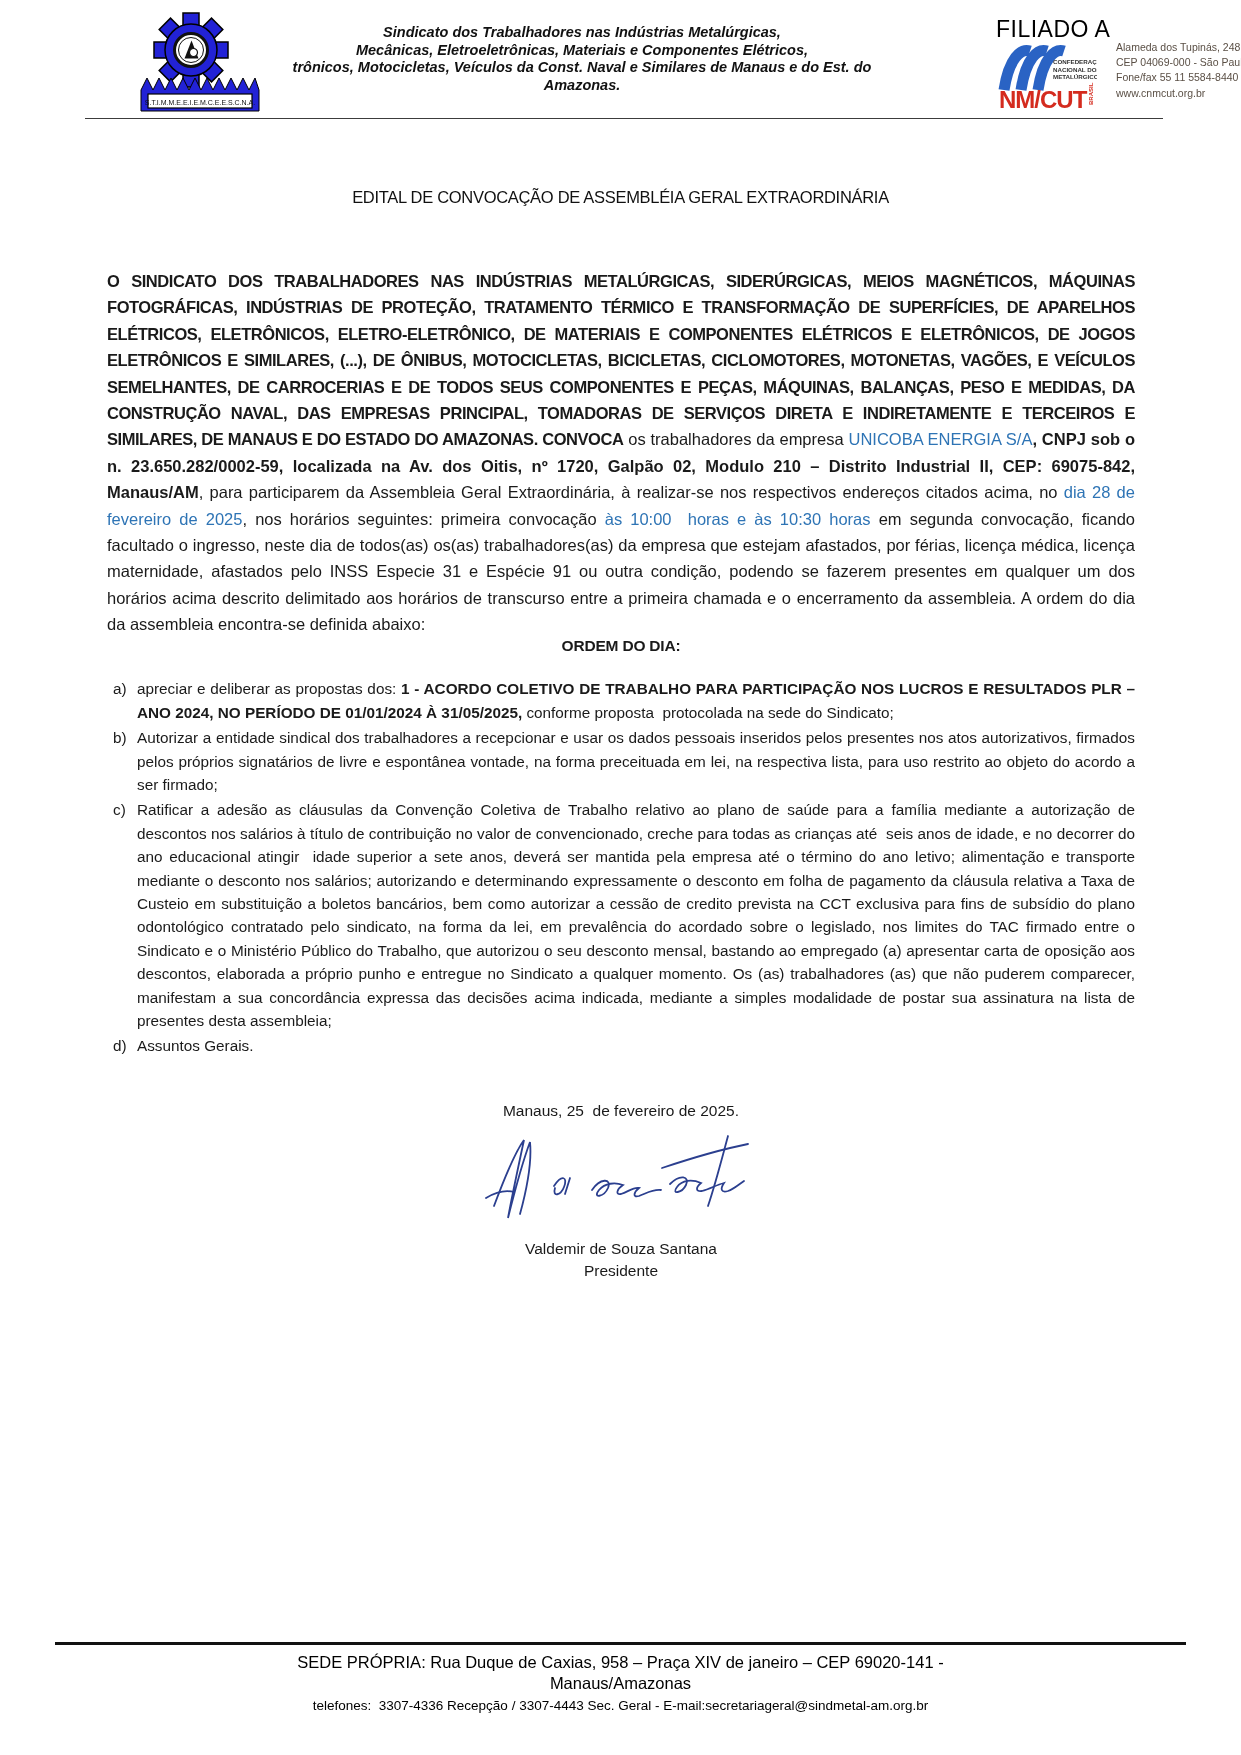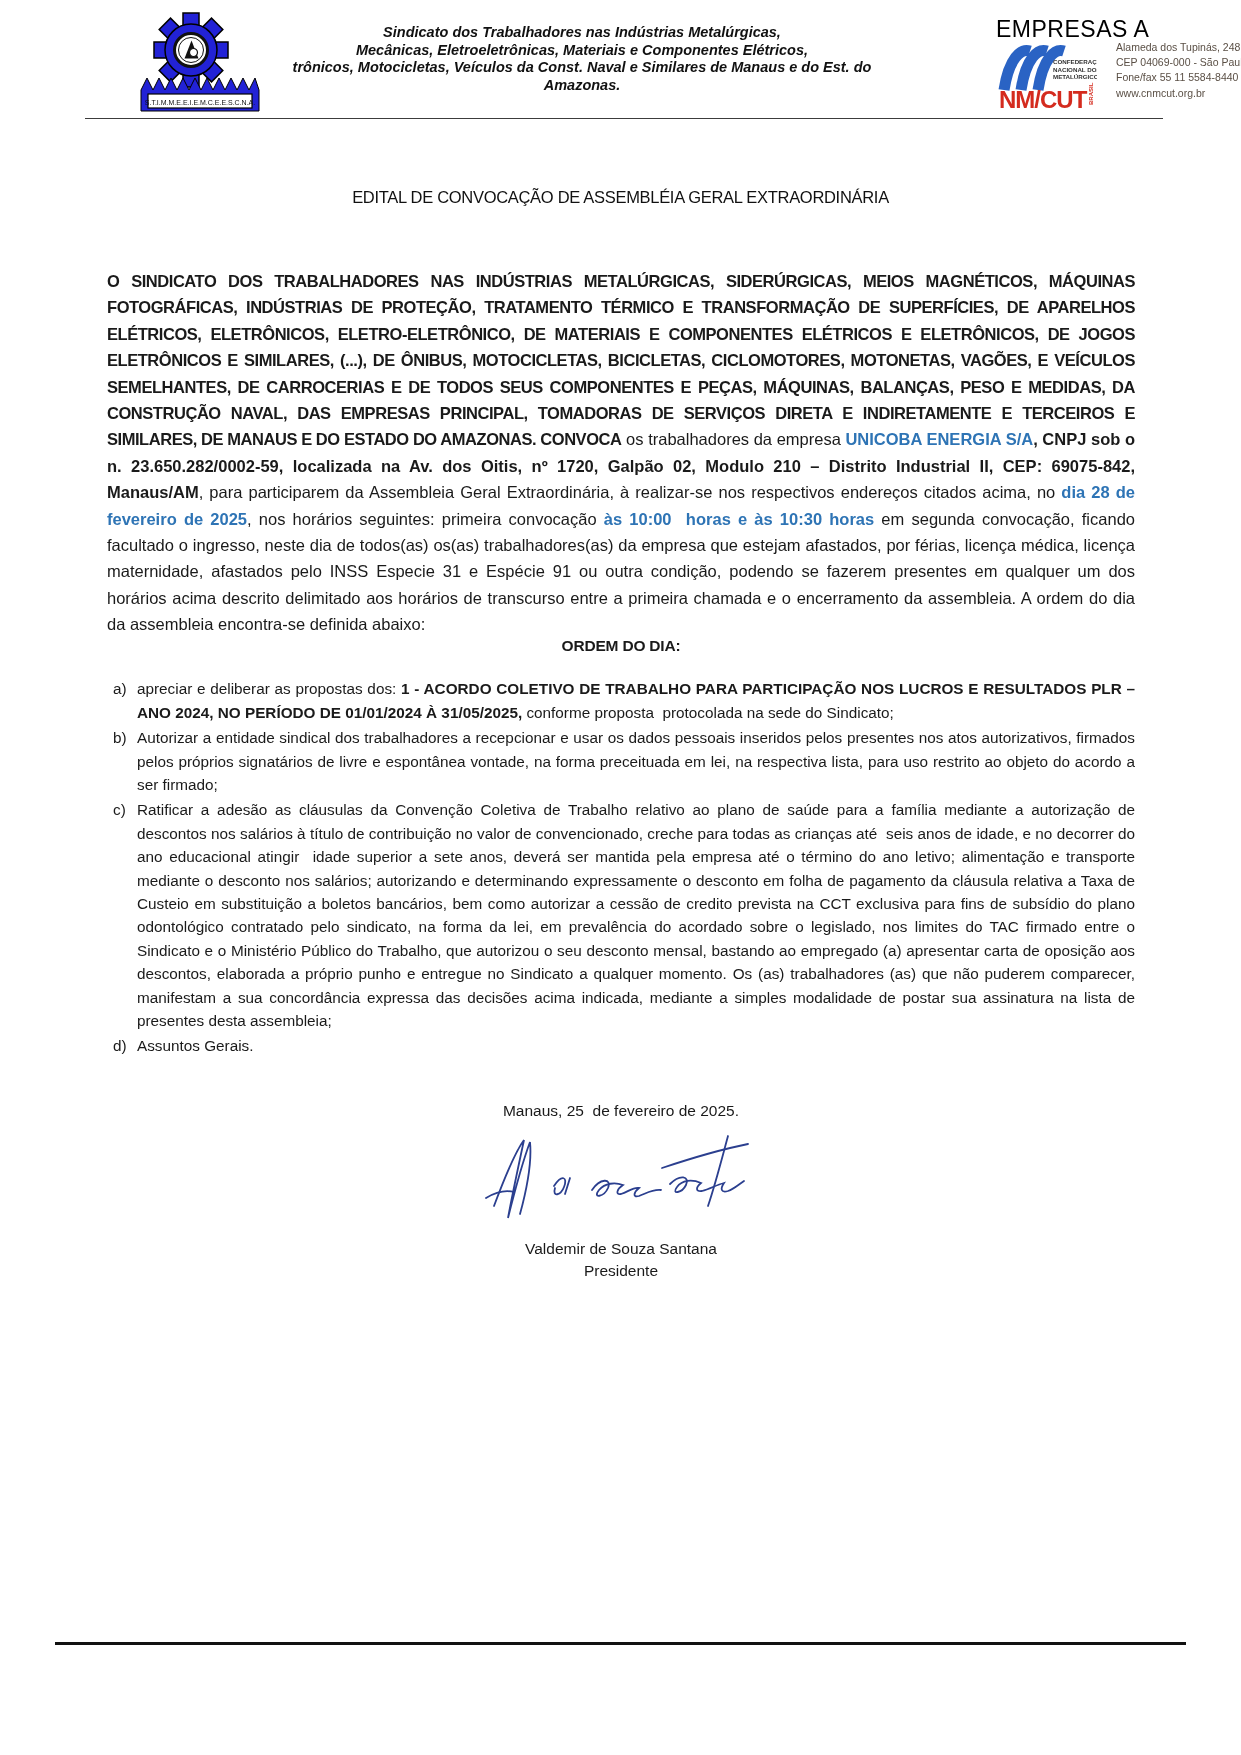--- a/index.html
+++ b/index.html
@@ -33,21 +33,21 @@
   
   .content { position:absolute; top:268px; left:107px; width:1028px; }
   .doc-title {
     position:absolute; top:188px; left:0; right:0;
     text-align:center; font-size:16.5px; font-weight:normal;
     letter-spacing:-0.3px; color:#111;
   }
   .body-par { text-align:justify; font-size:16.5px; line-height:1.6; }
   .caps { font-weight:bold; letter-spacing:-0.45px; }
   .bold { font-weight:bold; }
-  .blue-bold { font-weight:bold; color:var(--accent); }
+  .blue-bold { font-weight:normal; color:var(--accent); }
   .order-heading {
     text-align:center; font-weight:bold;
     font-size:15.5px; letter-spacing:-0.2px;
   }
   .agenda { margin-top:22px; font-size:15.3px; line-height:1.53; }
   .agenda-item { position:relative; padding-left:30px; text-align:justify; margin-top:2px; }
   .agenda-item .marker { position:absolute; left:6px; }
   .date-line { margin-top:44px; text-align:center; font-size:15.5px; }
   .sig-wrap { margin-top:14px; text-align:center; }
   .sig-name { text-align:center; font-size:15.5px; line-height:1.45; }
@@ -88,21 +88,21 @@
       </svg>
     </div>
 
     <div class="org-name">
       <div>Sindicato dos Trabalhadores nas Indústrias Metalúrgicas,</div>
       <div>Mecânicas, Eletroeletrônicas, Materiais e Componentes Elétricos,</div>
       <div>trônicos, Motocicletas, Veículos da Const. Naval e Similares de Manaus e do Est. do</div>
       <div>Amazonas.</div>
     </div>
 
-    <div class="filiado">EMPRESAS A</div>
+    <div class="filiado">FILIADO A</div>
 
     <div class="nmcut-logo">
       <svg width="100" height="70" viewBox="0 0 100 70">
         <path d="M7,46 C12,14 24,4 33,7" stroke="#2a63c4" stroke-width="11" fill="none"></path>
         <path d="M24,46 C29,14 41,4 50,7" stroke="#2a63c4" stroke-width="11" fill="none"></path>
         <path d="M41,46 C46,14 58,4 67,7" stroke="#2a63c4" stroke-width="11" fill="none"></path>
         <text x="56" y="20" font-size="6.2" font-weight="bold" fill="#333">CONFEDERAÇÃO</text>
         <text x="56" y="27.5" font-size="6.2" font-weight="bold" fill="#333">NACIONAL DOS</text>
         <text x="56" y="35" font-size="6.2" font-weight="bold" fill="#333">METALÚRGICOS</text>
         <text x="2" y="64" font-size="24" font-weight="bold" fill="#d42b1e" letter-spacing="-1">NM/CUT</text>
@@ -156,14 +156,19 @@
           <path d="M196,34 C220,26 252,16 282,10"></path>
           <path d="M262,2 C256,24 250,48 242,72"></path>
         </g>
       </svg>
       <div class="sig-name">Valdemir de Souza Santana</div>
       <div class="sig-name">Presidente</div>
     </div>
   </div>
 
   <div class="footer-rule"></div>
+  <div class="footer">
+    <div class="footer-line1">SEDE PRÓPRIA: Rua Duque de Caxias, 958 – Praça XIV de janeiro – CEP 69020-141 -</div>
+    <div class="footer-line1">Manaus/Amazonas</div>
+    <div class="footer-line3">telefones:&nbsp; 3307-4336 Recepção / 3307-4443 Sec. Geral - E-mail:secretariageral@sindmetal-am.org.br</div>
+  </div>
 
 </div>
 
 </body></html>

